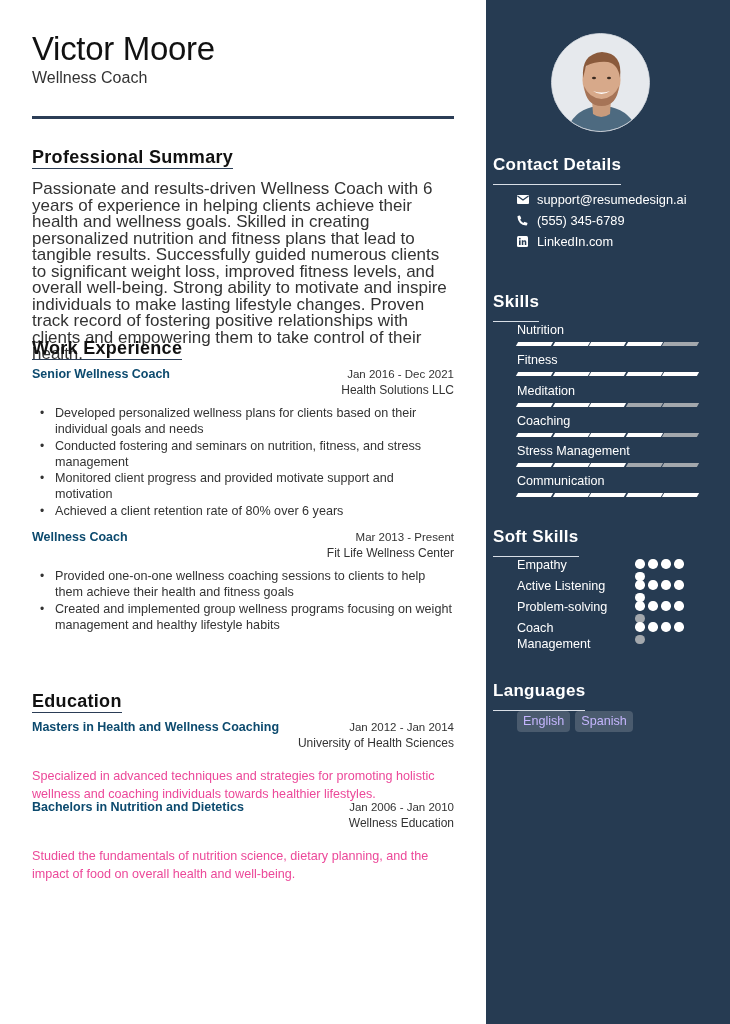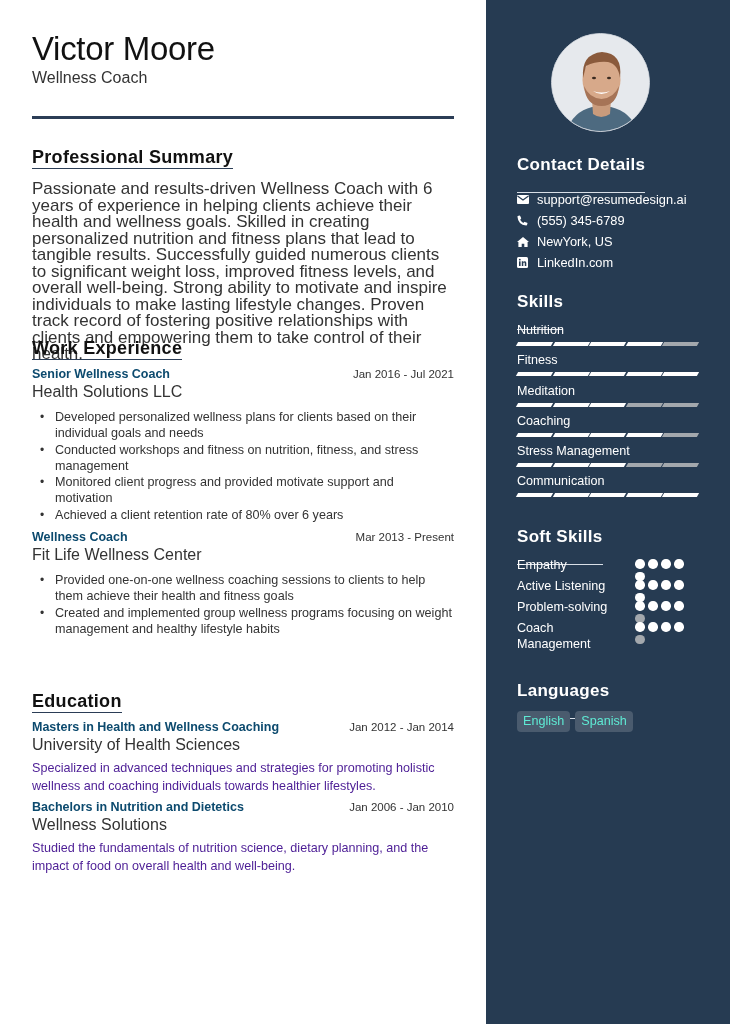--- a/index.html
+++ b/index.html
@@ -14,29 +14,29 @@
   .hr { position: absolute; left: 32px; top: 116px; width: 422px; height: 3px; background: #2b3d56; }
 
   .sec-h { position: absolute; left: 32px; font-size: 18px; font-weight: 700; color: #111; letter-spacing: 0.3px; padding-bottom: 1px; border-bottom: 1.5px solid #2b3d56; line-height: 20px; }
 
   .para { position: absolute; left: 32px; width: 422px; font-size: 17px; line-height: 16.5px; color: #333; }
 
   .job { position: absolute; left: 32px; width: 422px; }
   .job-head { display: flex; justify-content: space-between; align-items: baseline; }
   .job-role { font-size: 12.5px; font-weight: 700; color: #0c4a6e; }
   .job-date { font-size: 11.5px; color: #333; }
-  .job-org { font-size: 16px; color: #333; margin-top: 2px; }
+  .job-org { font-size: 12px; color: #333; margin-top: 2px; text-align: right; }
   .job ul { list-style: none; margin-top: 8px; }
   .job li { position: relative; padding-left: 23px; font-size: 12.6px; line-height: 16.3px; color: #333; }
   .job li::before { content: "•"; position: absolute; left: 8px; top: 0; font-size: 12px; }
-  .edu-desc { font-size: 12.6px; line-height: 17.5px; color: #4c1d95; margin-top: 6px; }
+  .edu-desc { font-size: 12.6px; line-height: 17.5px; color: #ec4899; margin-top: 18px; }
 
   .photo { position: absolute; left: 551px; top: 33px; width: 99px; height: 99px; border-radius: 50%; background: #e8ebef; overflow: hidden; border: 1px solid #c8ced6; }
 
-  .sh { position: absolute; left: 517px; font-size: 17px; font-weight: 700; color: #fff; letter-spacing: 0.3px; line-height: 20px; padding-bottom: 17px; border-bottom: 1.5px solid #d8dee6; }
+  .sh { position: absolute; left: 493px; font-size: 17px; font-weight: 700; color: #fff; letter-spacing: 0.3px; line-height: 20px; padding-bottom: 9px; border-bottom: 1.5px solid #d8dee6; }
 
   .contact { position: absolute; left: 517px; top: 189px; }
   .c-row { display: flex; align-items: center; height: 21px; font-size: 12.8px; color: #fff; }
   .c-ico { width: 20px; display: inline-flex; align-items: center; }
 
   .skills { position: absolute; left: 517px; top: 322px; width: 182px; }
   .sk { height: 30.3px; }
   .sk-name { font-size: 12.6px; color: #fff; line-height: 16px; }
   .sk-bars { display: flex; gap: 2px; margin-top: 4px; }
   .bar { width: 34.5px; height: 4px; transform: skewX(-30deg); }
@@ -45,45 +45,45 @@
 
   .soft { position: absolute; left: 517px; top: 557px; width: 190px; }
   .soft-row { display: flex; position: relative; }
   .soft-name { width: 118px; font-size: 12.6px; line-height: 16px; color: #fff; }
   .dots { position: absolute; left: 118px; top: 2px; width: 52px; display: flex; flex-wrap: wrap; gap: 3px 3.5px; }
   .dot { width: 9.5px; height: 9.5px; border-radius: 50%; }
   .dot.on { background: #fff; }
   .dot.off { background: #a3a8ad; }
 
   .langs { position: absolute; left: 517px; top: 711px; display: flex; gap: 5px; }
-  .lang { background: #4a5b6e; color: #5eead4; font-size: 12.6px; padding: 3px 6px 4px 6px; border-radius: 4px; }
+  .lang { background: #4a5b6e; color: #c4b5fd; font-size: 12.6px; padding: 3px 6px 4px 6px; border-radius: 4px; }
 </style>
 </head>
 <body>
 
 <div class="main"></div>
 
 <div class="name">Victor Moore</div>
 <div class="title">Wellness Coach</div>
 <div class="hr"></div>
 
 <div class="sec-h" style="top:147px;">Professional Summary</div>
 <div class="para" style="top:181px;">Passionate and results-driven Wellness Coach with 6 years of experience in helping clients achieve their health and wellness goals. Skilled in creating personalized nutrition and fitness plans that lead to tangible results. Successfully guided numerous clients to significant weight loss, improved fitness levels, and overall well-being. Strong ability to motivate and inspire individuals to make lasting lifestyle changes. Proven track record of fostering positive relationships with clients and empowering them to take control of their health.</div>
 
 <div class="sec-h" style="top:338px;">Work Experience</div>
 
 <div class="job" style="top:367px;">
   <div class="job-head">
     <span class="job-role">Senior Wellness Coach</span>
-    <span class="job-date">Jan 2016 - Jul 2021</span>
+    <span class="job-date">Jan 2016 - Dec 2021</span>
   </div>
   <div class="job-org">Health Solutions LLC</div>
   <ul>
     <li>Developed personalized wellness plans for clients based on their individual goals and needs</li>
-    <li>Conducted workshops and fitness on nutrition, fitness, and stress management</li>
+    <li>Conducted fostering and seminars on nutrition, fitness, and stress management</li>
     <li>Monitored client progress and provided motivate support and motivation</li>
     <li>Achieved a client retention rate of 80% over 6 years</li>
   </ul>
 </div>
 
 <div class="job" style="top:530px;">
   <div class="job-head">
     <span class="job-role">Wellness Coach</span>
     <span class="job-date">Mar 2013 - Present</span>
   </div>
@@ -103,21 +103,21 @@
   </div>
   <div class="job-org">University of Health Sciences</div>
   <div class="edu-desc">Specialized in advanced techniques and strategies for promoting holistic wellness and coaching individuals towards healthier lifestyles.</div>
 </div>
 
 <div class="job" style="top:800px;">
   <div class="job-head">
     <span class="job-role">Bachelors in Nutrition and Dietetics</span>
     <span class="job-date">Jan 2006 - Jan 2010</span>
   </div>
-  <div class="job-org">Wellness Solutions</div>
+  <div class="job-org">Wellness Education</div>
   <div class="edu-desc">Studied the fundamentals of nutrition science, dietary planning, and the impact of food on overall health and well-being.</div>
 </div>
 
 <div class="side"></div>
 
 <div class="photo">
   <svg width="99" height="99" viewBox="0 0 99 99">
     <rect width="99" height="99" fill="#e6e9ed"></rect>
     <path d="M14 99 Q20 78 40 73 L59 73 Q80 78 86 99 Z" fill="#4d6a80"></path>
     <path d="M40 66 L59 66 L58 80 Q49 86 41 80 Z" fill="#c99b7c"></path>
@@ -145,28 +145,20 @@
   <div class="c-row">
     <span class="c-ico">
       <svg width="11" height="11" viewBox="0 0 12 12">
           <path d="M11 8.5 L8.6 7.5 Q8 7.3 7.6 7.8 L6.9 8.6 Q4.6 7.4 3.4 5.1 L4.2 4.4 Q4.7 4 4.5 3.4 L3.5 1 Q3.2 0.4 2.6 0.6 L1 1.1 Q0.4 1.3 0.5 2 Q1.2 10.8 10 11.5 Q10.7 11.6 10.9 11 L11.4 9.4 Q11.6 8.8 11 8.5 Z" fill="#fff"></path>
         </svg>
     </span>
     <span>(555) 345-6789</span>
   </div>
   <div class="c-row">
     <span class="c-ico">
-      <svg width="12" height="10" viewBox="0 0 12 10">
-          <path d="M6 0 L12 5 L10.6 5 L10.6 10 L7.3 10 L7.3 6.8 L4.7 6.8 L4.7 10 L1.4 10 L1.4 5 L0 5 Z" fill="#fff"></path>
-        </svg>
-    </span>
-    <span>NewYork, US</span>
-  </div>
-  <div class="c-row">
-    <span class="c-ico">
       <svg width="11" height="11" viewBox="0 0 11 11">
           <rect width="11" height="11" rx="1.5" fill="#fff"></rect>
           <rect x="2" y="4.3" width="1.6" height="4.7" fill="#263b52"></rect>
           <circle cx="2.8" cy="2.7" r="0.9" fill="#263b52"></circle>
           <path d="M4.8 4.3 L6.3 4.3 L6.3 5 Q6.9 4.1 8 4.2 Q9.3 4.3 9.3 6 L9.3 9 L7.8 9 L7.8 6.3 Q7.8 5.4 7 5.4 Q6.3 5.4 6.3 6.3 L6.3 9 L4.8 9 Z" fill="#263b52"></path>
         </svg>
     </span>
     <span>LinkedIn.com</span>
   </div>
 </div>

